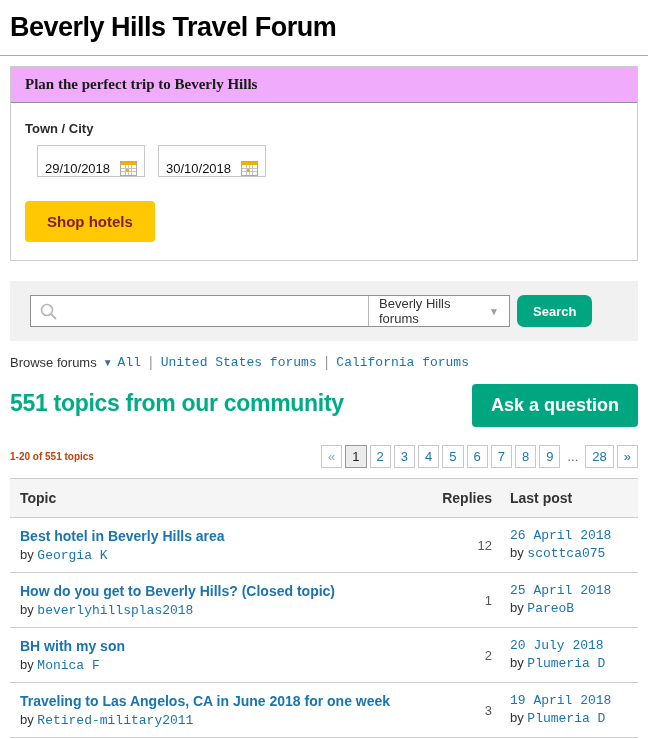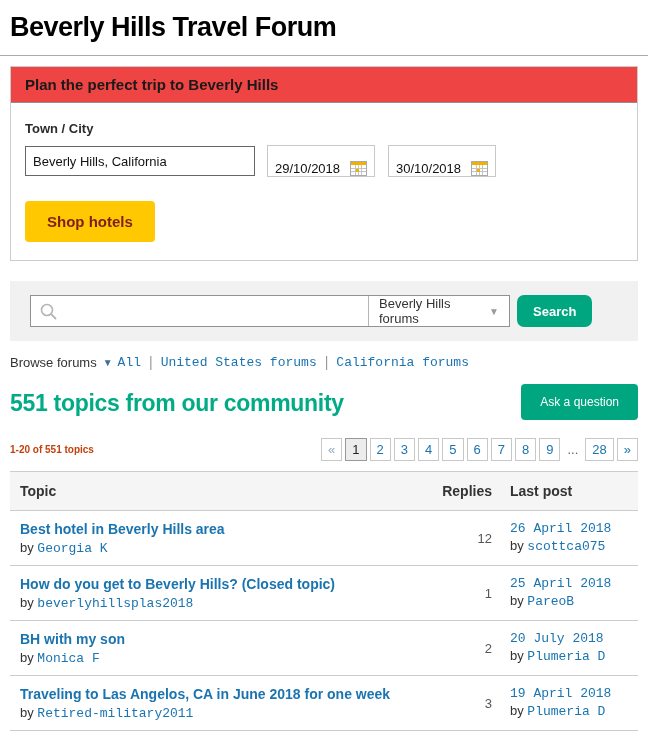--- a/index.html
+++ b/index.html
@@ -11,21 +11,21 @@
     font-family:"Liberation Sans","DejaVu Sans",sans-serif;
     color:var(--dark);
     width:648px; height:739px; overflow:hidden;
   }
   .page{padding:8px 10px 0;}
   h1.page-title{font-size:27px;font-weight:bold;color:#000;margin:4px 0 12px;letter-spacing:-0.5px;}
   .full-rule{height:1px;background:#aaa;margin:0 -10px 10px;}
 
   
   .plan-box{border:1px solid #ccc;background:#fff;}
-  .plan-header{background:#ef4444;border-bottom:1px solid #8f8f8f;padding:9px 14px;font-size:15px;font-weight:bold;color:#1a1a1a;}
+  .plan-header{background:#f0abfc;border-bottom:1px solid #8f8f8f;padding:9px 14px;font-size:15px;font-weight:bold;color:#1a1a1a;font-family:Liberation Serif, serif;}
   .plan-body{padding:14px 14px 18px;}
   .field-label{font-size:13px;font-weight:bold;margin:4px 0 9px;}
   .plan-row{display:flex;align-items:center;}
   .city-input{width:230px;height:30px;border:1px solid #666;font-size:13px;padding:0 7px;color:#111;font-family:inherit;outline:none;}
   .date-box{display:flex;align-items:flex-end;justify-content:space-between;width:108px;height:32px;border:1px solid #c9c9c9;margin-left:13px;padding:0 7px;}
   .date-box:first-of-type{margin-left:12px;}
   .date-value{font-size:13px;color:#111;border:none;width:66px;padding:0;font-family:inherit;outline:none;background:transparent;}
   .cal-icon{display:inline-block;line-height:0;cursor:pointer;}
   .shop-btn{margin-top:24px;background:var(--yellow);border:none;border-radius:4px;padding:12px 22px;font-size:15px;font-weight:bold;color:#7f1d1d;cursor:pointer;font-family:inherit;}
 
@@ -43,21 +43,21 @@
   
   .browse-row{margin:13px 0 4px;font-size:13px;display:flex;align-items:center;}
   .browse-label{color:#333;margin-right:6px;}
   .browse-arrow{font-size:10px;color:#3e6e96;margin-right:5px;cursor:pointer;}
   a.blue-link{color:var(--link);text-decoration:none;cursor:pointer;font-family:Liberation Mono, monospace;}
   .browse-sep{color:#999;margin:0 8px;font-size:14px;}
 
   
   .community-row{display:flex;align-items:flex-start;justify-content:space-between;margin-top:14px;}
   .community-heading{font-size:23px;font-weight:bold;color:#00ab85;margin:6px 0 0;letter-spacing:-0.3px;}
-  .ask-btn{background:var(--green);color:#fff;border:none;border-radius:4px;padding:11px 19px;font-size:12px;font-weight:normal;cursor:pointer;font-family:inherit;}
+  .ask-btn{background:var(--green);color:#fff;border:none;border-radius:4px;padding:11px 19px;font-size:18px;font-weight:bold;cursor:pointer;font-family:inherit;}
 
   
   .toolbar-row{display:flex;align-items:center;justify-content:space-between;margin:18px 0 10px;}
   .count-label{font-size:10px;font-weight:bold;color:#c2410c;text-align:right;}
   .pagination{display:flex;align-items:center;}
   .pg{display:inline-block;min-width:14px;text-align:center;border:1px solid #c8c8c8;background:#fff;padding:3px 6px;margin-left:3px;font-size:13px;color:var(--link);cursor:pointer;text-decoration:none;}
   .pg.prev{color:#8fa9c6;}
   .pg.current{background:#ececec;border-color:#999;color:#222;cursor:default;}
   .pg-ellipsis{color:#666;margin:0 4px 0 7px;font-size:13px;}
 
@@ -80,21 +80,20 @@
 <div class="page">
 
   <h1 class="page-title">Beverly Hills Travel Forum</h1>
   <div class="full-rule"></div>
 
   <div class="plan-box">
     <div class="plan-header">Plan the perfect trip to Beverly Hills</div>
     <div class="plan-body">
       <div class="field-label">Town / City</div>
       <div class="plan-row">
-        <input class="city-input" type="text" value="Beverly Hills, California" style="">
         <div class="date-box">
           <input class="date-value" type="text" value="29/10/2018" style="">
           <span class="cal-icon">
             <svg width="17" height="15" viewBox="0 0 17 15">
               <rect x="0.5" y="0.5" width="16" height="14" fill="#fff" stroke="#aaa"></rect>
               <rect x="1" y="1" width="15" height="3" fill="#f2b100"></rect>
               <g stroke="#c4c4c4" stroke-width="1">
                 <line x1="1" y1="7.5" x2="16" y2="7.5"></line>
                   <line x1="1" y1="10.5" x2="16" y2="10.5"></line>
                 <line x1="5.5" y1="4" x2="5.5" y2="14"></line>

